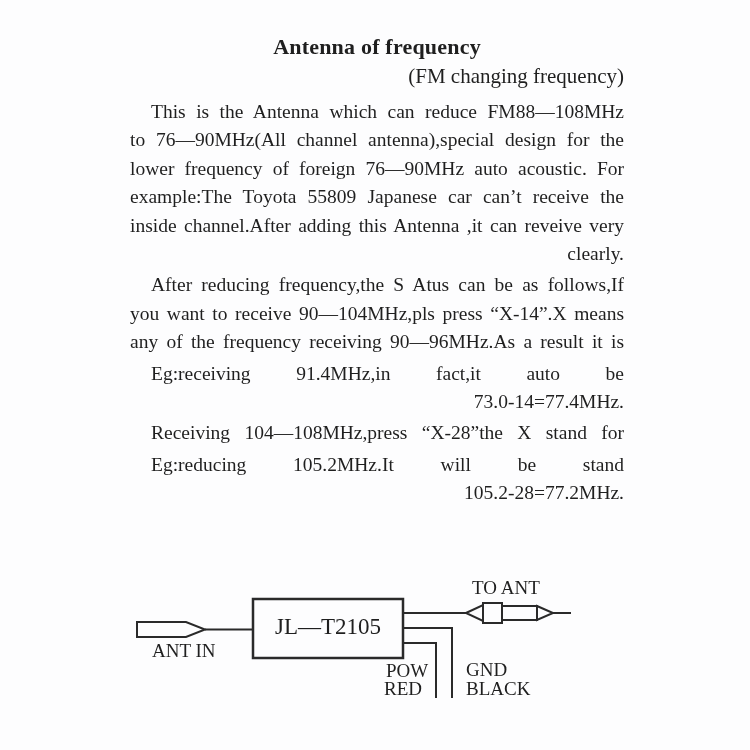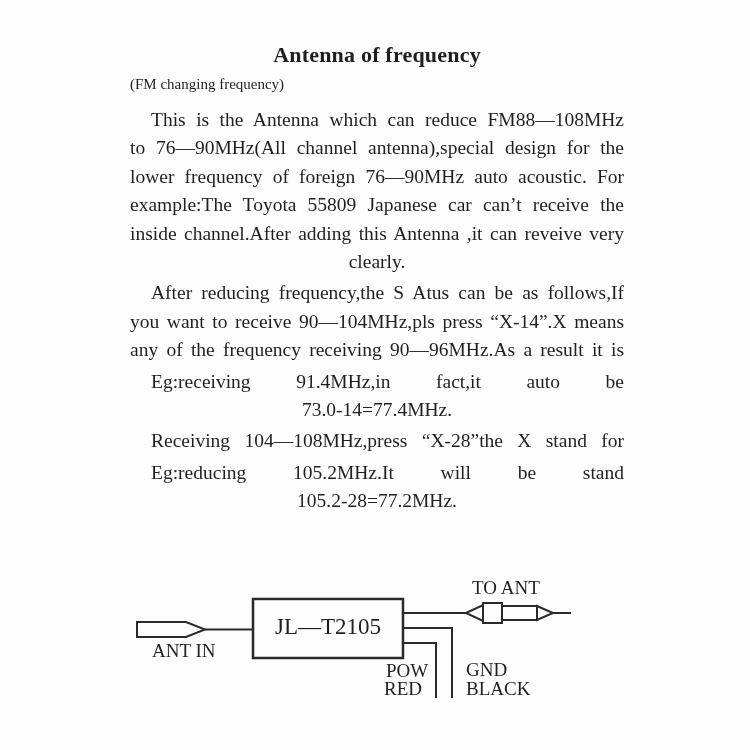--- a/index.html
+++ b/index.html
@@ -5,38 +5,38 @@
   html, body { margin: 0; padding: 0; }
   body {
     width: 750px; height: 750px;
     background: #fdfdfe;
     font-family: "Liberation Serif", serif;
     color: #1f1f1f;
     overflow: hidden;
   }
   .page { position: relative; width: 750px; height: 750px; }
   .content {
-    position: absolute; left: 130px; top: 40px; width: 494px;
+    position: absolute; left: 130px; top: 32px; width: 494px;
   }
   .title {
     font-size: 22px; font-weight: bold; text-align: center;
     line-height: 30px; letter-spacing: 0.2px;
   }
   .subtitle {
-    font-size: 15px; font-weight: normal; text-align: left;
+    font-size: 21px; font-weight: normal; text-align: right;
     line-height: 28px;
   }
   .bodytext { margin-top: 8px; }
   .para { margin: 0; }
   .para + .para { margin-top: 3px; }
   .ln {
     font-size: 19.5px; line-height: 28.4px;
   }
   .just { text-align: justify; text-align-last: justify; }
-  .plain { text-align: center; white-space: pre-wrap; font-family: Liberation Serif, serif; }
+  .plain { text-align: right; white-space: pre-wrap; font-family: Liberation Serif, serif; }
   .ind { text-indent: 21px; }
   .diagram {
     position: absolute; left: 0; top: 565px; width: 750px; height: 160px;
   }
   .diagram svg { display: block; }
   .dg-text { font-family: "Liberation Serif", serif; fill: #1f1f1f; }
 </style>
 </head>
 <body>
 

